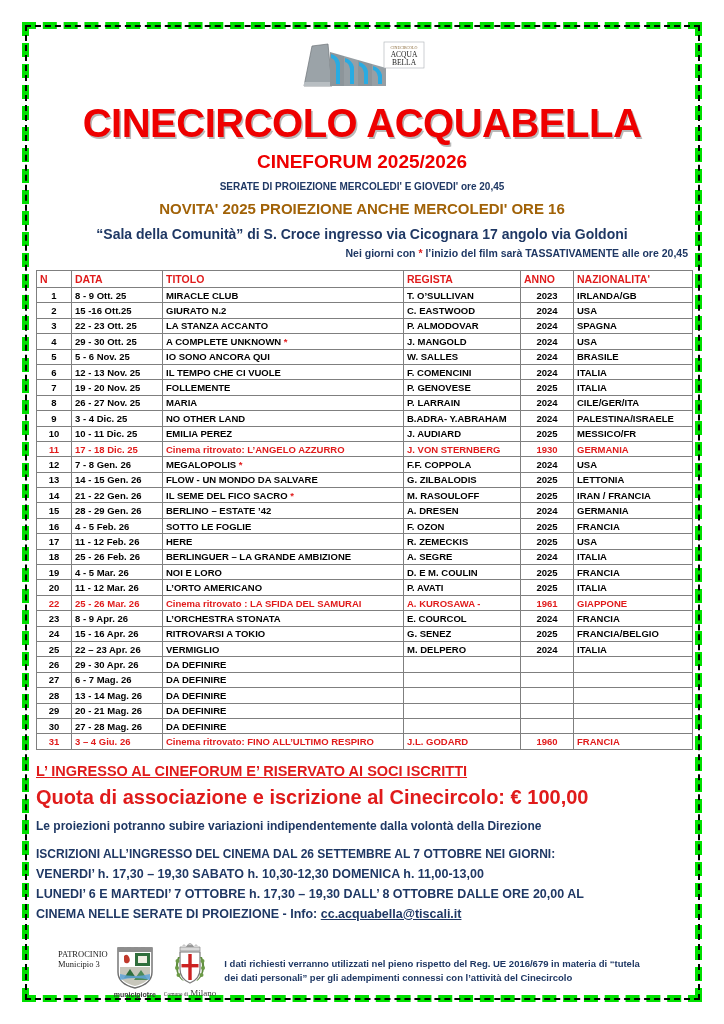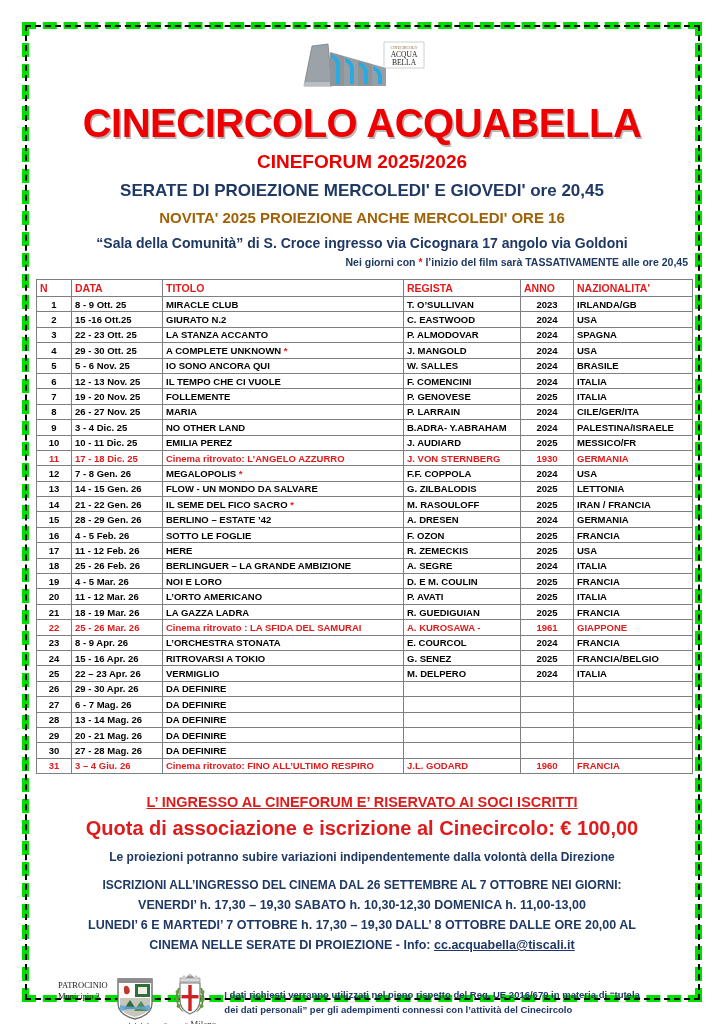--- a/index.html
+++ b/index.html
@@ -76,21 +76,21 @@
   }
   .sub-title {
     text-align: center;
     font-size: 19px;
     font-weight: bold;
     color: #ee0000;
     margin-top: 7px;
   }
   .line-blue-1 {
     text-align: center;
-    font-size: 17px;
+    font-size: 10px;
     font-weight: bold;
     color: #1f3864;
     margin-top: 8px;
   }
   .line-red-2 {
     text-align: center;
     font-size: 15px;
     font-weight: bold;
     color: #a16207;
     margin-top: 8px;
@@ -139,22 +139,22 @@
   th.c-data, td.c-data { width: 84px; }
   th.c-titolo, td.c-titolo { width: 234px; }
   th.c-regista, td.c-regista { width: 110px; }
   th.c-anno, td.c-anno { width: 46px; text-align: center; }
   th.c-naz, td.c-naz { width: 112px; }
   td.c-anno { font-weight: bold; }
   tr.special td { color: #e01b1b; }
   td .star { color: #e01b1b; font-weight: bold; }
   
   .foot {
-    text-align: center;
-    margin-top: 20px;
+    text-align: left;
+    margin-top: 13px;
   }
   .foot-red-underline {
     font-size: 14.5px;
     font-weight: bold;
     color: #e01b1b;
     text-decoration: underline;
   }
   .foot-red-2 {
     font-size: 20px;
     font-weight: bold;
@@ -448,28 +448,20 @@
             <td class="c-anno">2025</td>
             <td class="c-naz">FRANCIA</td>
           </tr>
           <tr>
             <td class="c-n">20</td>
             <td class="c-data">11 - 12 Mar. 26</td>
             <td class="c-titolo">L’ORTO AMERICANO</td>
             <td class="c-regista">P. AVATI</td>
             <td class="c-anno">2025</td>
             <td class="c-naz">ITALIA</td>
-          </tr>
-          <tr>
-            <td class="c-n">21</td>
-            <td class="c-data">18 - 19 Mar. 26</td>
-            <td class="c-titolo">LA GAZZA LADRA</td>
-            <td class="c-regista">R. GUEDIGUIAN</td>
-            <td class="c-anno">2025</td>
-            <td class="c-naz">FRANCIA</td>
           </tr>
           <tr class="special">
             <td class="c-n">22</td>
             <td class="c-data">25 - 26 Mar. 26</td>
             <td class="c-titolo">Cinema ritrovato : LA SFIDA DEL  SAMURAI</td>
             <td class="c-regista">A. KUROSAWA -</td>
             <td class="c-anno">1961</td>
             <td class="c-naz">GIAPPONE</td>
           </tr>
           <tr>

